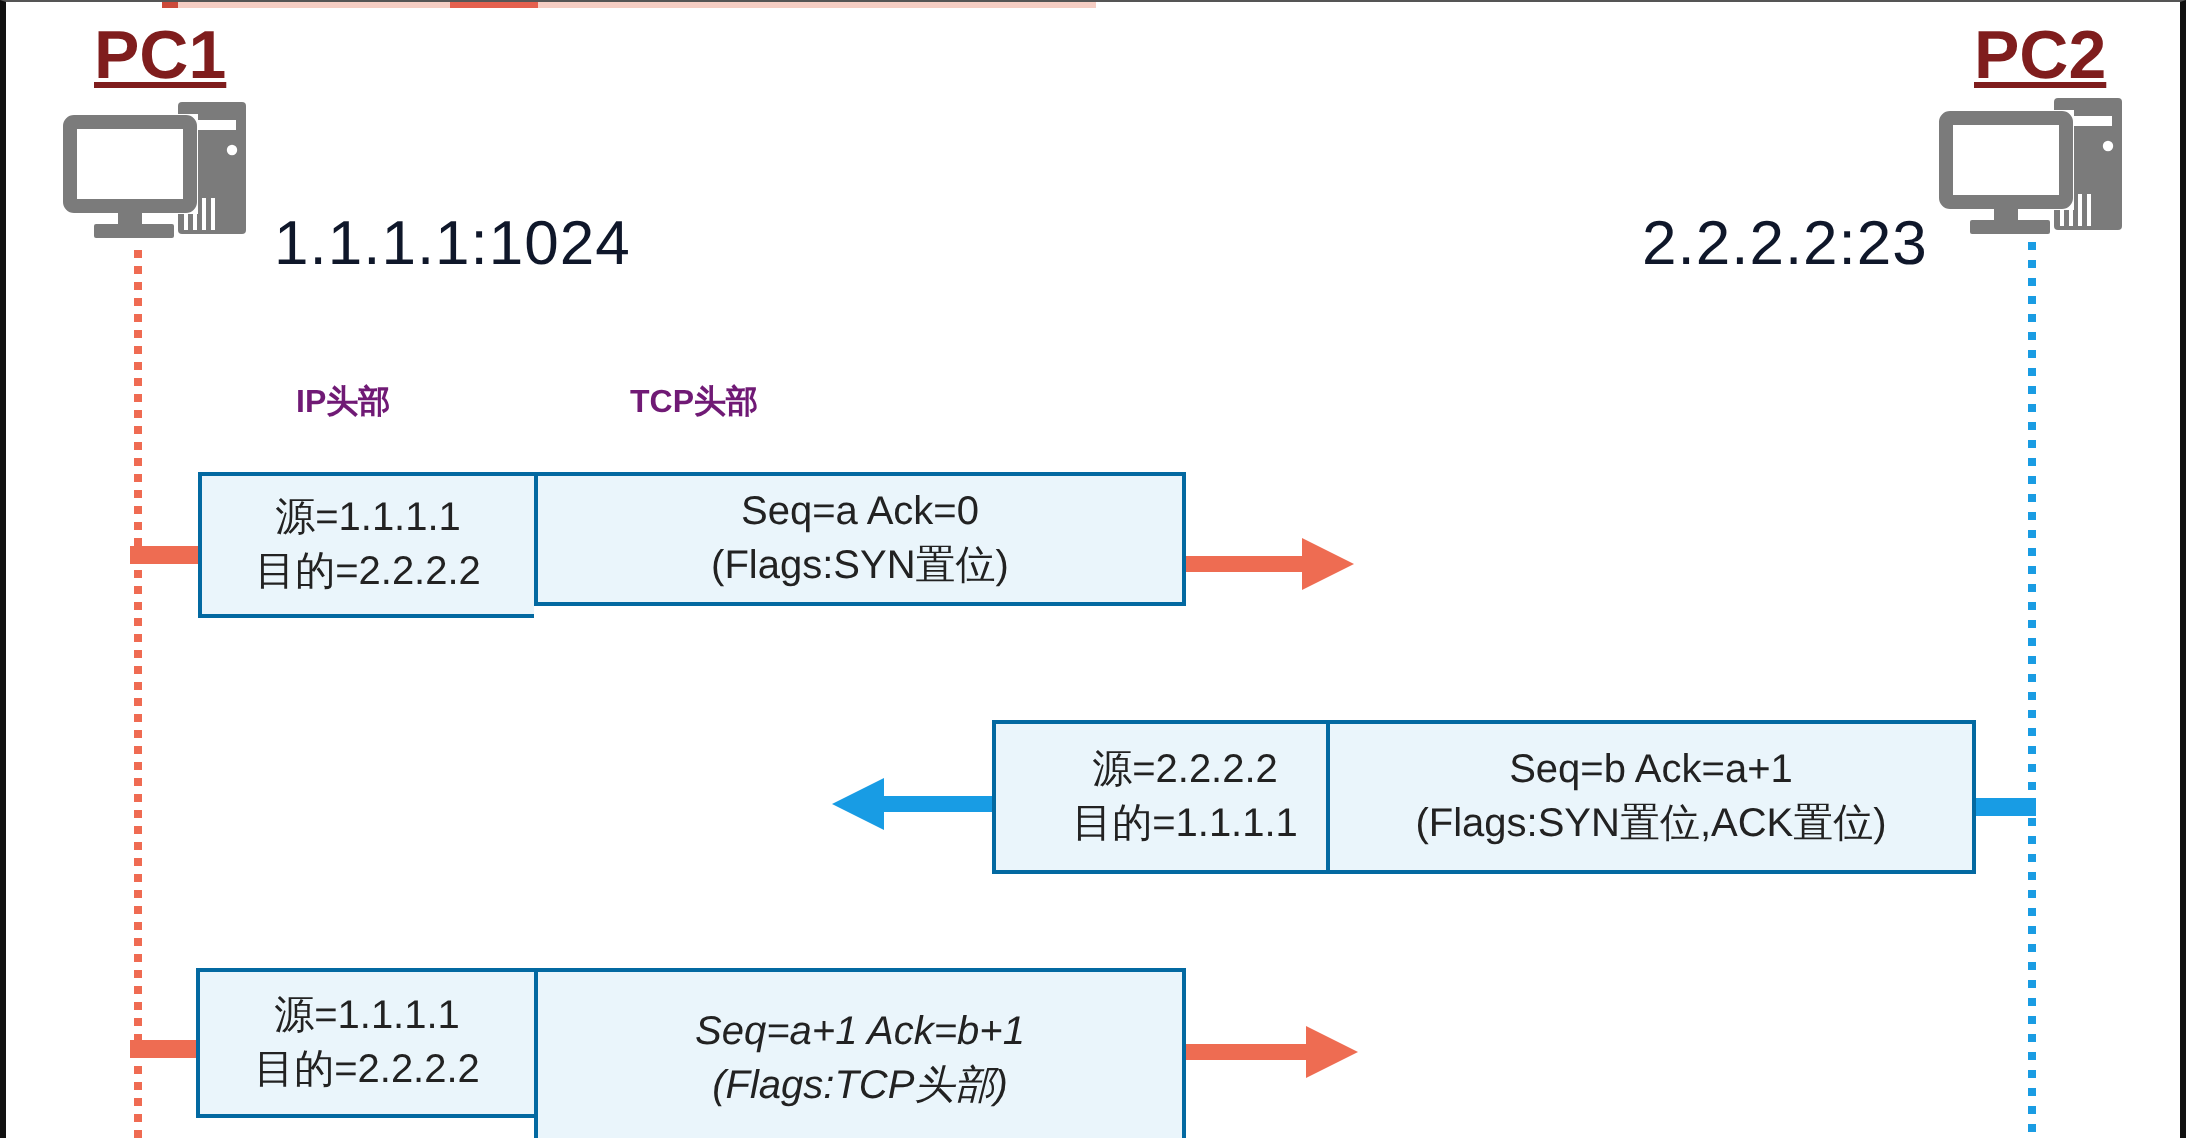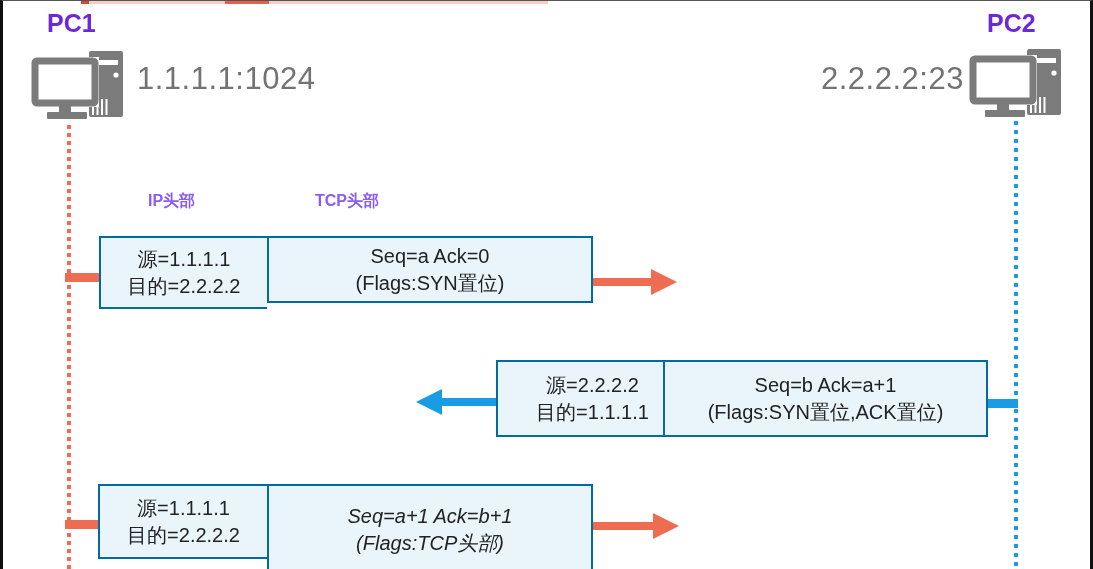--- a/index.html
+++ b/index.html
@@ -12,28 +12,28 @@
     border-top:1px solid #555;
     box-sizing:border-box;
     overflow:hidden;
     font-family:"Liberation Sans","DejaVu Sans",sans-serif;
     color:#1c1c1c;
   }
   .abs{position:absolute;}
   
   .sliver{height:3px;top:0;}
   
-  .pc-label{font-size:25px;font-weight:bold;color:#6d28d9;}
-  .addr{font-size:31px;color:#737373;letter-spacing:0.5px;}
+  .pc-label{font-size:34px;font-weight:bold;color:#7f1d1d;text-decoration:underline;}
+  .addr{font-size:31px;color:#0f172a;letter-spacing:0.5px;margin-top:43px;}
   
   .lifeline{width:4px;}
   .lifeline.red{background:repeating-linear-gradient(to bottom,#ef6b52 0 4px,transparent 4px 8px);}
   .lifeline.blue{background:repeating-linear-gradient(to bottom,#1a9ce3 0 4px,transparent 4px 9px);}
   
-  .colhead{font-size:16px;font-weight:600;color:#8b5cf6;}
+  .colhead{font-size:16px;font-weight:600;color:#701a75;}
   
   .pktbox{
     background:#eaf5fb;
     border:2px solid #0369a1;
     box-sizing:border-box;
     display:flex;flex-direction:column;align-items:center;justify-content:center;
     font-size:20px;line-height:1.32;color:#222;text-align:center;
   }
   .pktbox.ip{border-right:none;}
   

